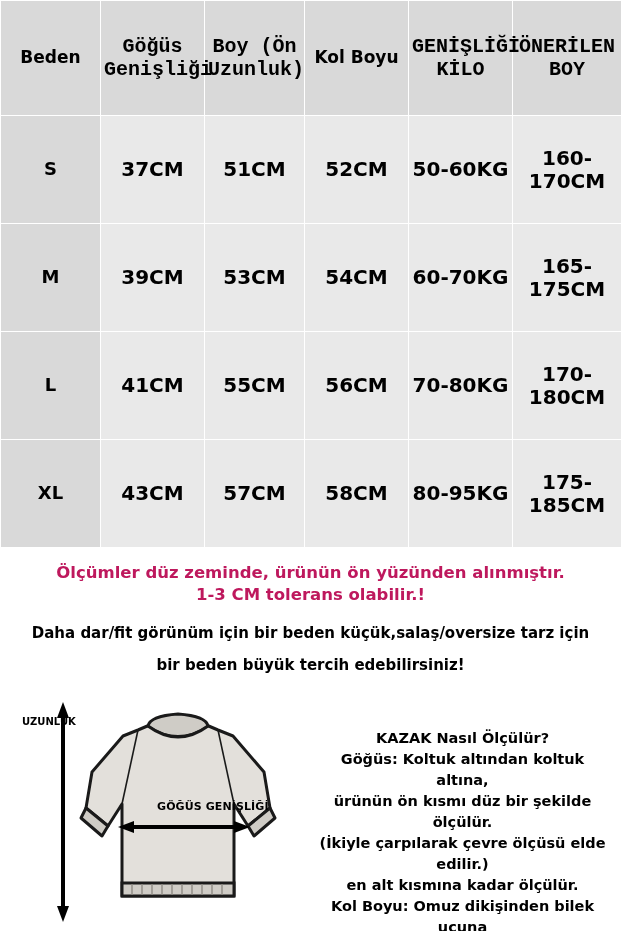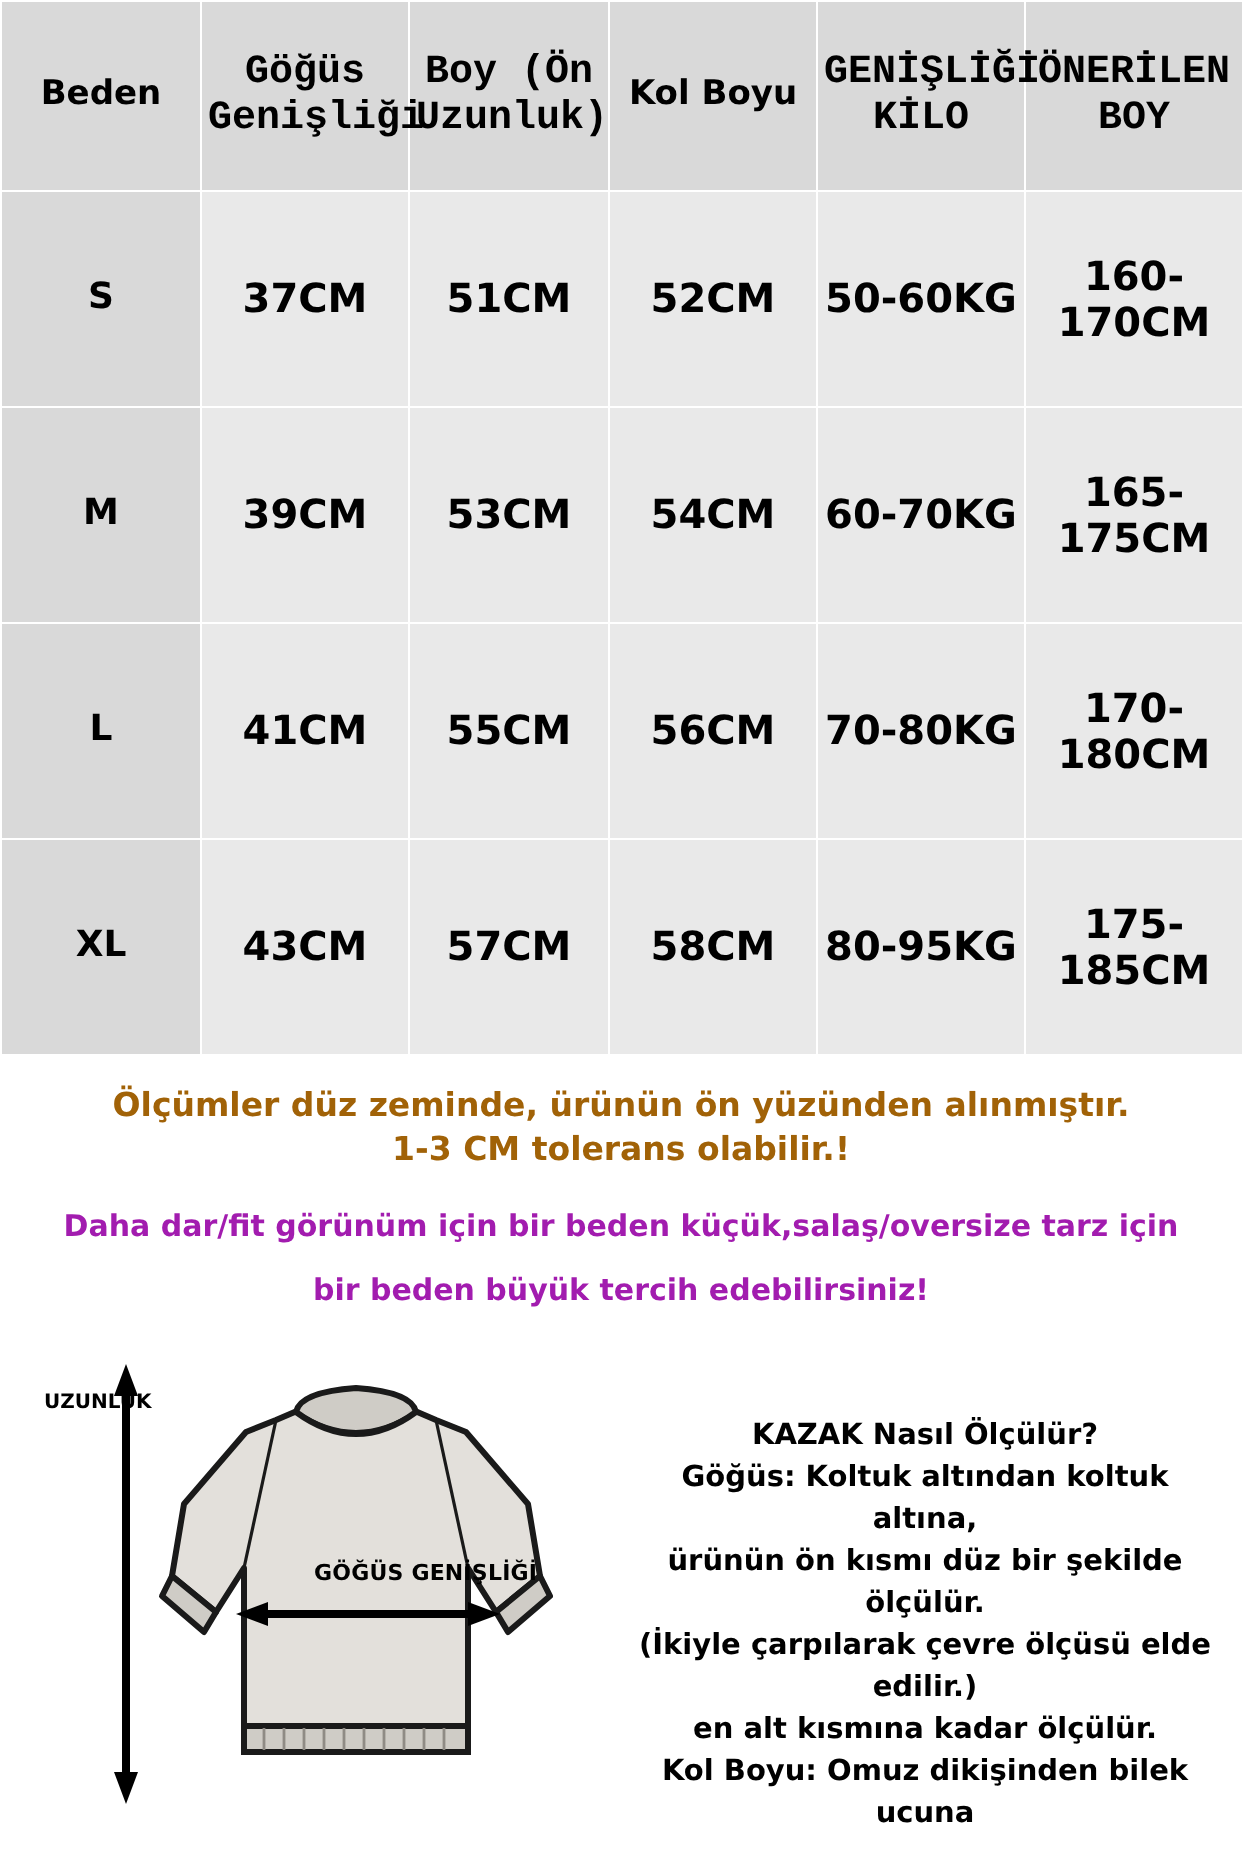--- a/index.html
+++ b/index.html
@@ -33,21 +33,21 @@
     text-align: center;
     vertical-align: middle;
     font-weight: bold;
     color: #000000;
   }
   table.size-table thead th {
     height: 90px;
     background: #d9d9d9;
     font-size: 17px;
     line-height: 1.15;
-    padding: 2px 3px;
+    padding: 12px 3px;
   }
   table.size-table thead th.small {
     font-size: 20px;
     font-family: Liberation Mono, monospace;
   }
   table.size-table tbody td {
     height: 103px;
     font-size: 20px;
     background: #e9e9e9;
     padding: 2px 3px;
@@ -63,29 +63,29 @@
   col.c4 { width: 104px; }
   col.c5 { width: 104px; }
   col.c6 { width: 109px; }
 
   
   .notes {
     margin-top: 14px;
     text-align: center;
   }
   .note-red {
-    color: #a16207;
+    color: #be185d;
     font-weight: bold;
     font-size: 16.5px;
     line-height: 1.35;
     padding: 0 8px;
   }
   .note-black {
     margin-top: 16px;
-    color: #a21caf;
+    color: #000000;
     font-weight: bold;
     font-size: 15px;
     line-height: 1.38;
     padding: 0 14px;
   }
 
   
   .bottom {
     display: flex;
     margin-top: 16px;

